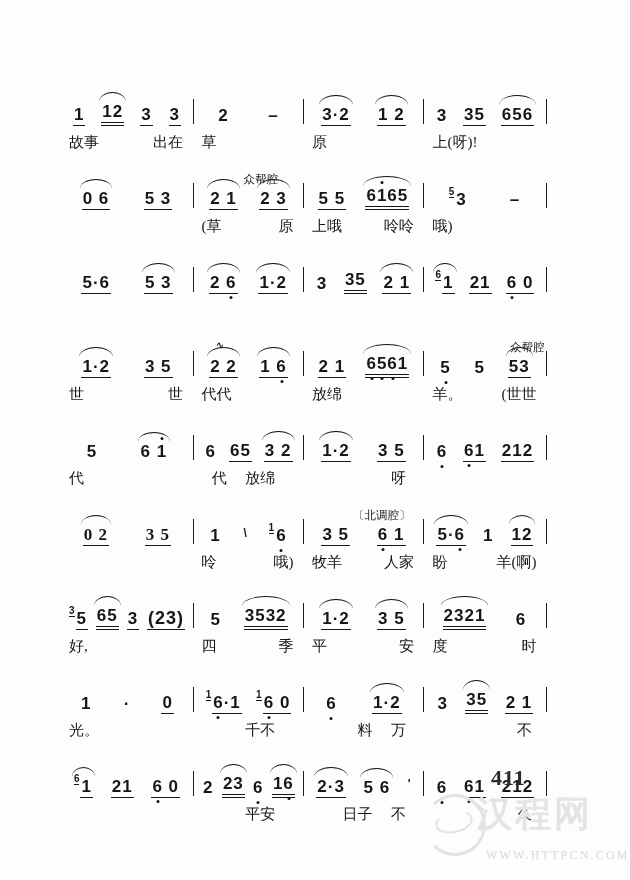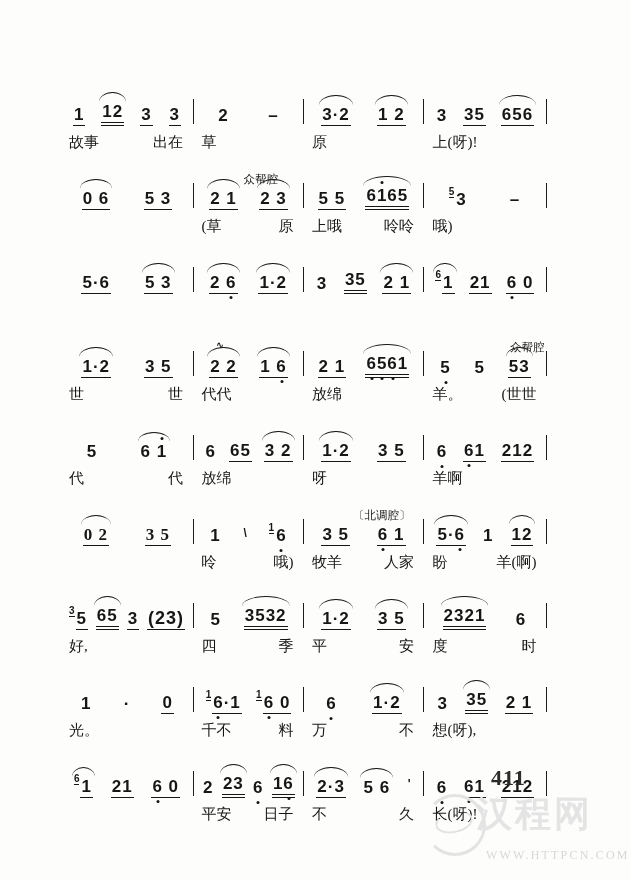--- a/index.html
+++ b/index.html
@@ -338,23 +338,20 @@
           </div>
           <span class="bar-space"></span>
           <div class="lyric-cell" style="flex: 0.92 1 0px;">
             <span>放绵</span>
           </div>
           <span class="bar-space"></span>
           <div class="lyric-cell" style="flex: 1.02 1 0px;">
             <span>呀</span>
           </div>
           <span class="bar-space"></span>
-          <div class="lyric-cell" style="flex: 1.04 1 0px;">
-            <span>羊啊</span>
-          </div>
           <span class="bar-space"></span>
         </div>
       </div>
       <div class="system">
         <div class="notes-row">
           <div class="measure" style="flex: 1.14 1 0px; font-family: Liberation Serif, serif;">
             <span class="token u1 slur">
               <span class="tchars"><span class="ch">0</span><span class="ch"> </span><span class="ch">2</span></span>
             </span>
             <span class="token u1">
@@ -539,23 +536,20 @@
           <div class="lyric-cell" style="flex: 0.92 1 0px; gap: 36px;">
             <span>千不</span>
             <span>料</span>
           </div>
           <span class="bar-space"></span>
           <div class="lyric-cell" style="flex: 1.02 1 0px;">
             <span>万</span>
             <span>不</span>
           </div>
           <span class="bar-space"></span>
-          <div class="lyric-cell" style="flex: 1.04 1 0px;">
-            <span>想(呀),</span>
-          </div>
           <span class="bar-space"></span>
         </div>
       </div>
       <div class="system">
         <div class="notes-row">
           <div class="measure" style="flex: 1.14 1 0px;">
             <span class="token u1 slur">
               <span class="grace">6</span>
               <span class="tchars"><span class="ch">1</span></span>
             </span>
@@ -611,23 +605,20 @@
           <div class="lyric-cell" style="flex: 0.92 1 0px;">
             <span>平安</span>
             <span>日子</span>
           </div>
           <span class="bar-space"></span>
           <div class="lyric-cell" style="flex: 1.02 1 0px;">
             <span>不</span>
             <span>久</span>
           </div>
           <span class="bar-space"></span>
-          <div class="lyric-cell" style="flex: 1.04 1 0px;">
-            <span>长(呀)!</span>
-          </div>
           <span class="bar-space"></span>
         </div>
       </div>
     </div>
   <div class="page-number">411</div>
   <div class="watermark">
     <div class="wm-logo"></div>
     <div class="wm-brand">汉程网</div>
     <div class="wm-url">WWW.HTTPCN.COM</div>
   </div>

